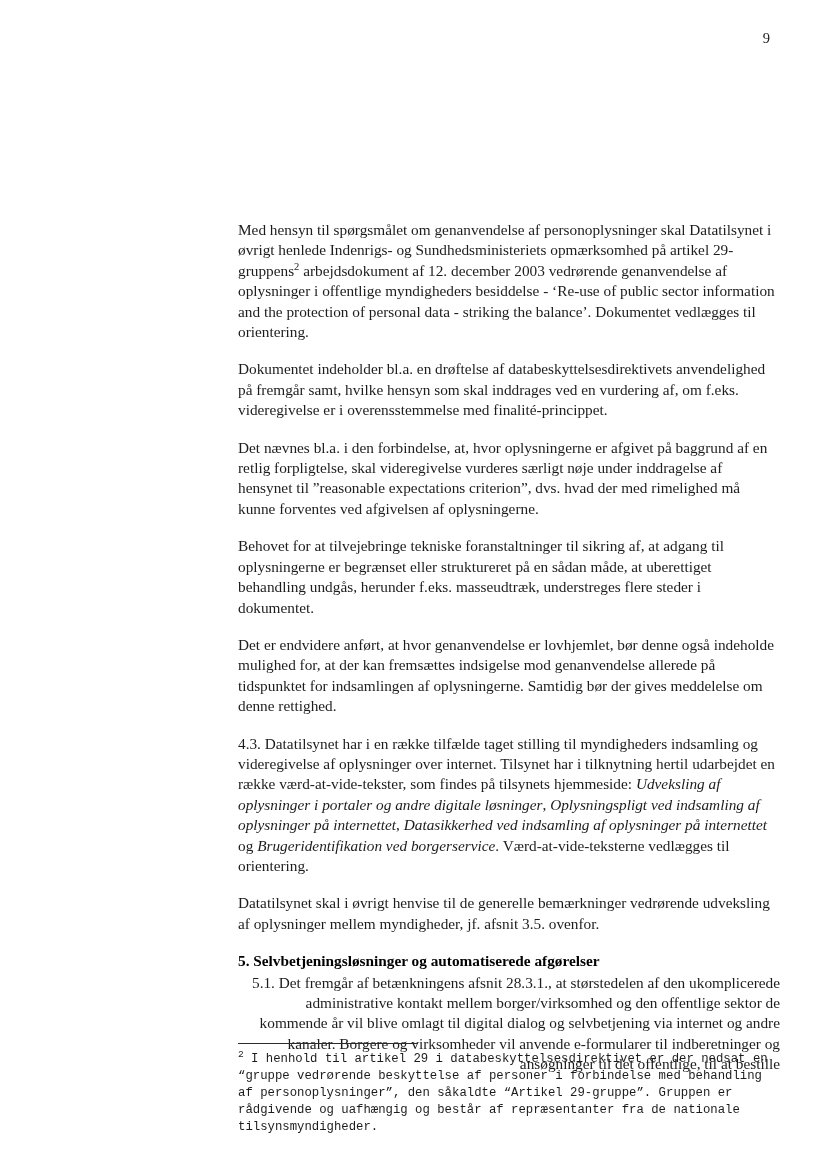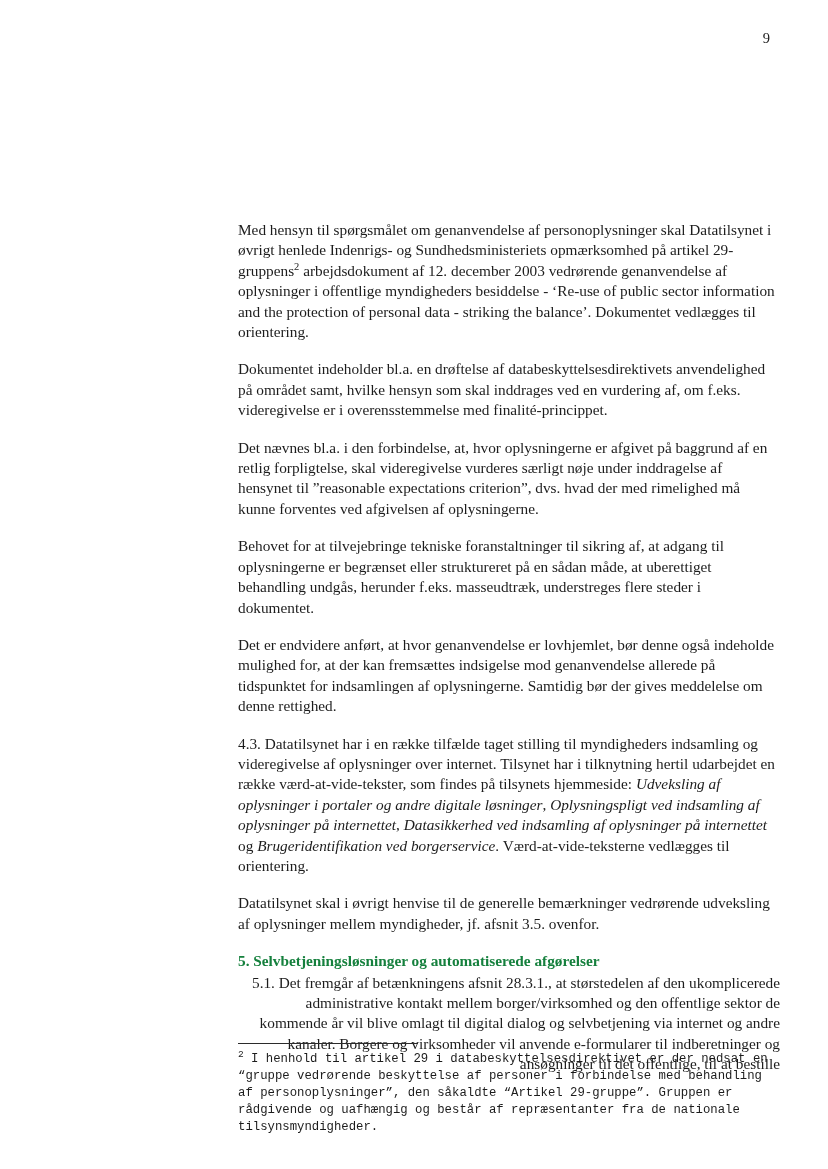--- a/index.html
+++ b/index.html
@@ -40,21 +40,21 @@
   }
   p.para:last-child {
     margin-bottom: 0;
     text-align: right;
   }
   .section-heading {
     margin: 0 0 1px 0;
     font-size: 15.3px;
     font-weight: bold;
     line-height: 1.335;
-    color: #15803d;
+    color: #000000;
     font-family: Liberation Serif, serif;
   }
   .tight {
     margin-bottom: 0;
   }
   sup.fnref {
     font-size: 10.5px;
     vertical-align: super;
     line-height: 0;
   }
@@ -90,21 +90,21 @@
 <body>
 
 <div class="page">
 
   <div class="page-number">9</div>
 
   <div class="body-block">
 
     <p class="para"><span>Med hensyn til spørgsmålet om genanvendelse af personoplysninger skal Datatilsynet i øvrigt henlede Indenrigs- og Sundhedsministeriets opmærksomhed på artikel 29-gruppens</span><sup class="fnref">2</sup><span> arbejdsdokument af 12. december 2003 vedrørende genanvendelse af oplysninger i offentlige myndigheders besiddelse - ‘Re-use of public sector information and the protection of personal data - striking the balance’. Dokumentet vedlægges til orientering.</span></p>
 
-    <p class="para">Dokumentet indeholder bl.a. en drøftelse af databeskyttelsesdirektivets anvendelighed på området samt, hvilke hensyn som skal inddrages ved en vurdering af, om f.eks. videregivelse er i overensstemmelse med finalité-princippet.</p>
+    <p class="para">Dokumentet indeholder bl.a. en drøftelse af databeskyttelsesdirektivets anvendelighed på fremgår samt, hvilke hensyn som skal inddrages ved en vurdering af, om f.eks. videregivelse er i overensstemmelse med finalité-princippet.</p>
 
     <p class="para">Det nævnes bl.a. i den forbindelse, at, hvor oplysningerne er afgivet på baggrund af en retlig forpligtelse, skal videregivelse vurderes særligt nøje under inddragelse af hensynet til ”reasonable expectations criterion”, dvs. hvad der med rimelighed må kunne forventes ved afgivelsen af oplysningerne.</p>
 
     <p class="para">Behovet for at tilvejebringe tekniske foranstaltninger til sikring af, at adgang til oplysningerne er begrænset eller struktureret på en sådan måde, at uberettiget behandling undgås, herunder f.eks. masseudtræk, understreges flere steder i dokumentet.</p>
 
     <p class="para">Det er endvidere anført, at hvor genanvendelse er lovhjemlet, bør denne også indeholde mulighed for, at der kan fremsættes indsigelse mod genanvendelse allerede på tidspunktet for indsamlingen af oplysningerne. Samtidig bør der gives meddelelse om denne rettighed.</p>
 
     <p class="para"><span>4.3. Datatilsynet har i en række tilfælde taget stilling til myndigheders indsamling og videregivelse af oplysninger over internet. Tilsynet har i tilknytning hertil udarbejdet en række værd-at-vide-tekster, som findes på tilsynets hjemmeside: </span><em>Udveksling af oplysninger i portaler og andre digitale løsninger</em><span>, </span><em>Oplysningspligt ved indsamling af oplysninger på internettet</em><span>, </span><em>Datasikkerhed ved indsamling af oplysninger på internettet</em><span> og </span><em>Brugeridentifikation ved borgerservice</em><span>. Værd-at-vide-teksterne vedlægges til orientering.</span></p>
 
     <p class="para">Datatilsynet skal i øvrigt henvise til de generelle bemærkninger vedrørende udveksling af oplysninger mellem myndigheder, jf. afsnit 3.5. ovenfor.</p>

